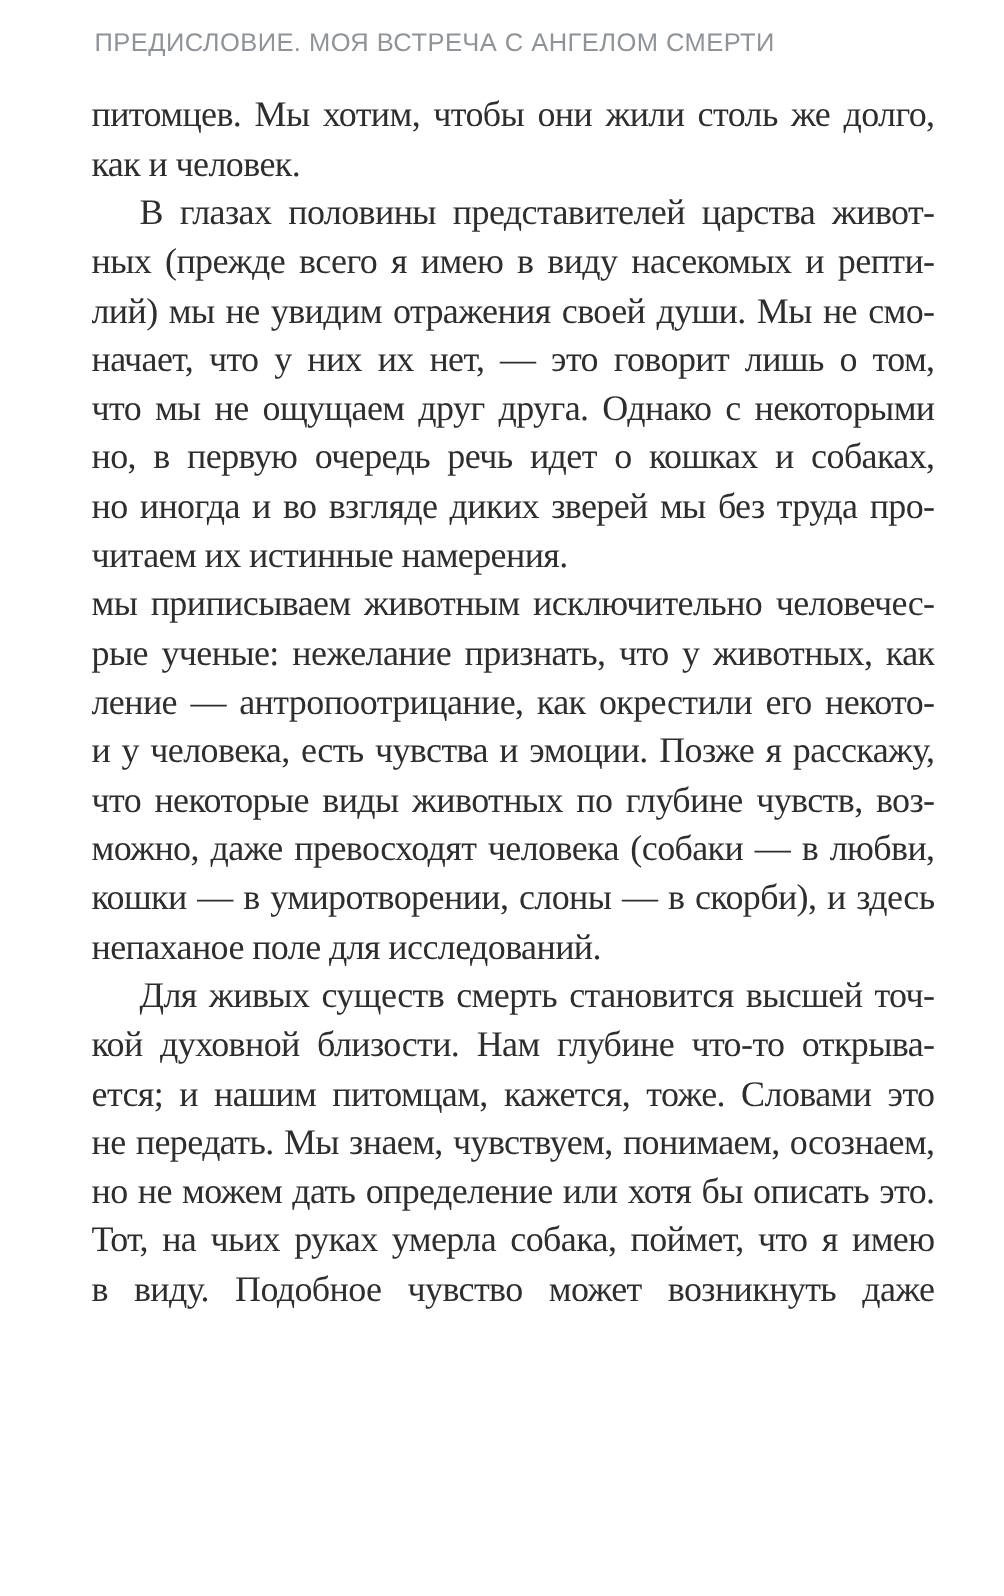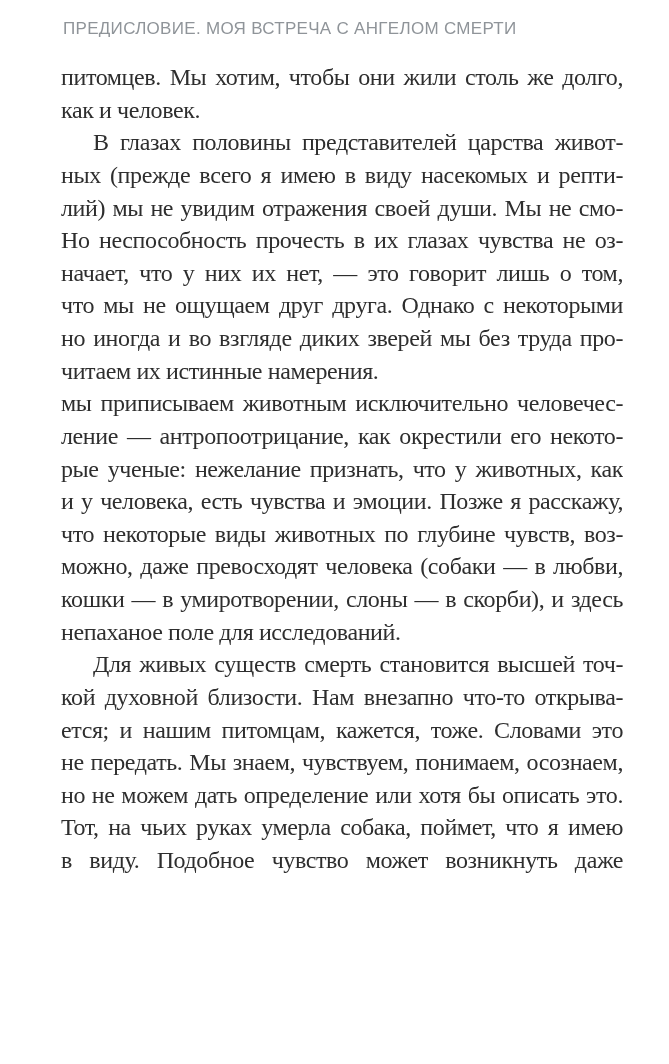--- a/index.html
+++ b/index.html
@@ -61,34 +61,34 @@
 <body>
 
 <div class="page">
   <div class="chapter-header">ПРЕДИСЛОВИЕ. МОЯ ВСТРЕЧА С АНГЕЛОМ СМЕРТИ</div>
   <div class="body-text" id="body-text">
       <div class="line">питомцев. Мы хотим, чтобы они жили столь же долго,</div>
       <div class="line last">как и человек.</div>
       <div class="line indent">В глазах половины представителей царства живот-</div>
       <div class="line">ных (прежде всего я имею в виду насекомых и репти-</div>
       <div class="line">лий) мы не увидим отражения своей души. Мы не смо-</div>
-      <div class="line">Но неспособность прочесть в их глазах чувства не оз-</div>
       <div class="line">начает, что у них их нет, — это говорит лишь о том,</div>
       <div class="line">что мы не ощущаем друг друга. Однако с некоторыми</div>
+      <div class="line">но, в первую очередь речь идет о кошках и собаках,</div>
       <div class="line">но иногда и во взгляде диких зверей мы без труда про-</div>
       <div class="line last">читаем их истинные намерения.</div>
       <div class="line">мы приписываем животным исключительно человечес-</div>
+      <div class="line">рые ученые: нежелание признать, что у животных, как</div>
       <div class="line">ление — антропоотрицание, как окрестили его некото-</div>
-      <div class="line">рые ученые: нежелание признать, что у животных, как</div>
       <div class="line">и у человека, есть чувства и эмоции. Позже я расскажу,</div>
       <div class="line">что некоторые виды животных по глубине чувств, воз-</div>
       <div class="line">можно, даже превосходят человека (собаки — в любви,</div>
       <div class="line">кошки — в умиротворении, слоны — в скорби), и здесь</div>
       <div class="line last">непаханое поле для исследований.</div>
       <div class="line indent">Для живых существ смерть становится высшей точ-</div>
-      <div class="line">кой духовной близости. Нам внезапно что-то открыва-</div>
+      <div class="line">кой духовной близости. Нам глубине что-то открыва-</div>
       <div class="line">ется; и нашим питомцам, кажется, тоже. Словами это</div>
       <div class="line">не передать. Мы знаем, чувствуем, понимаем, осознаем,</div>
       <div class="line">но не можем дать определение или хотя бы описать это.</div>
       <div class="line">Тот, на чьих руках умерла собака, поймет, что я имею</div>
       <div class="line">в виду. Подобное чувство может возникнуть даже</div>
     </div>
 </div>
 
 </body></html>

